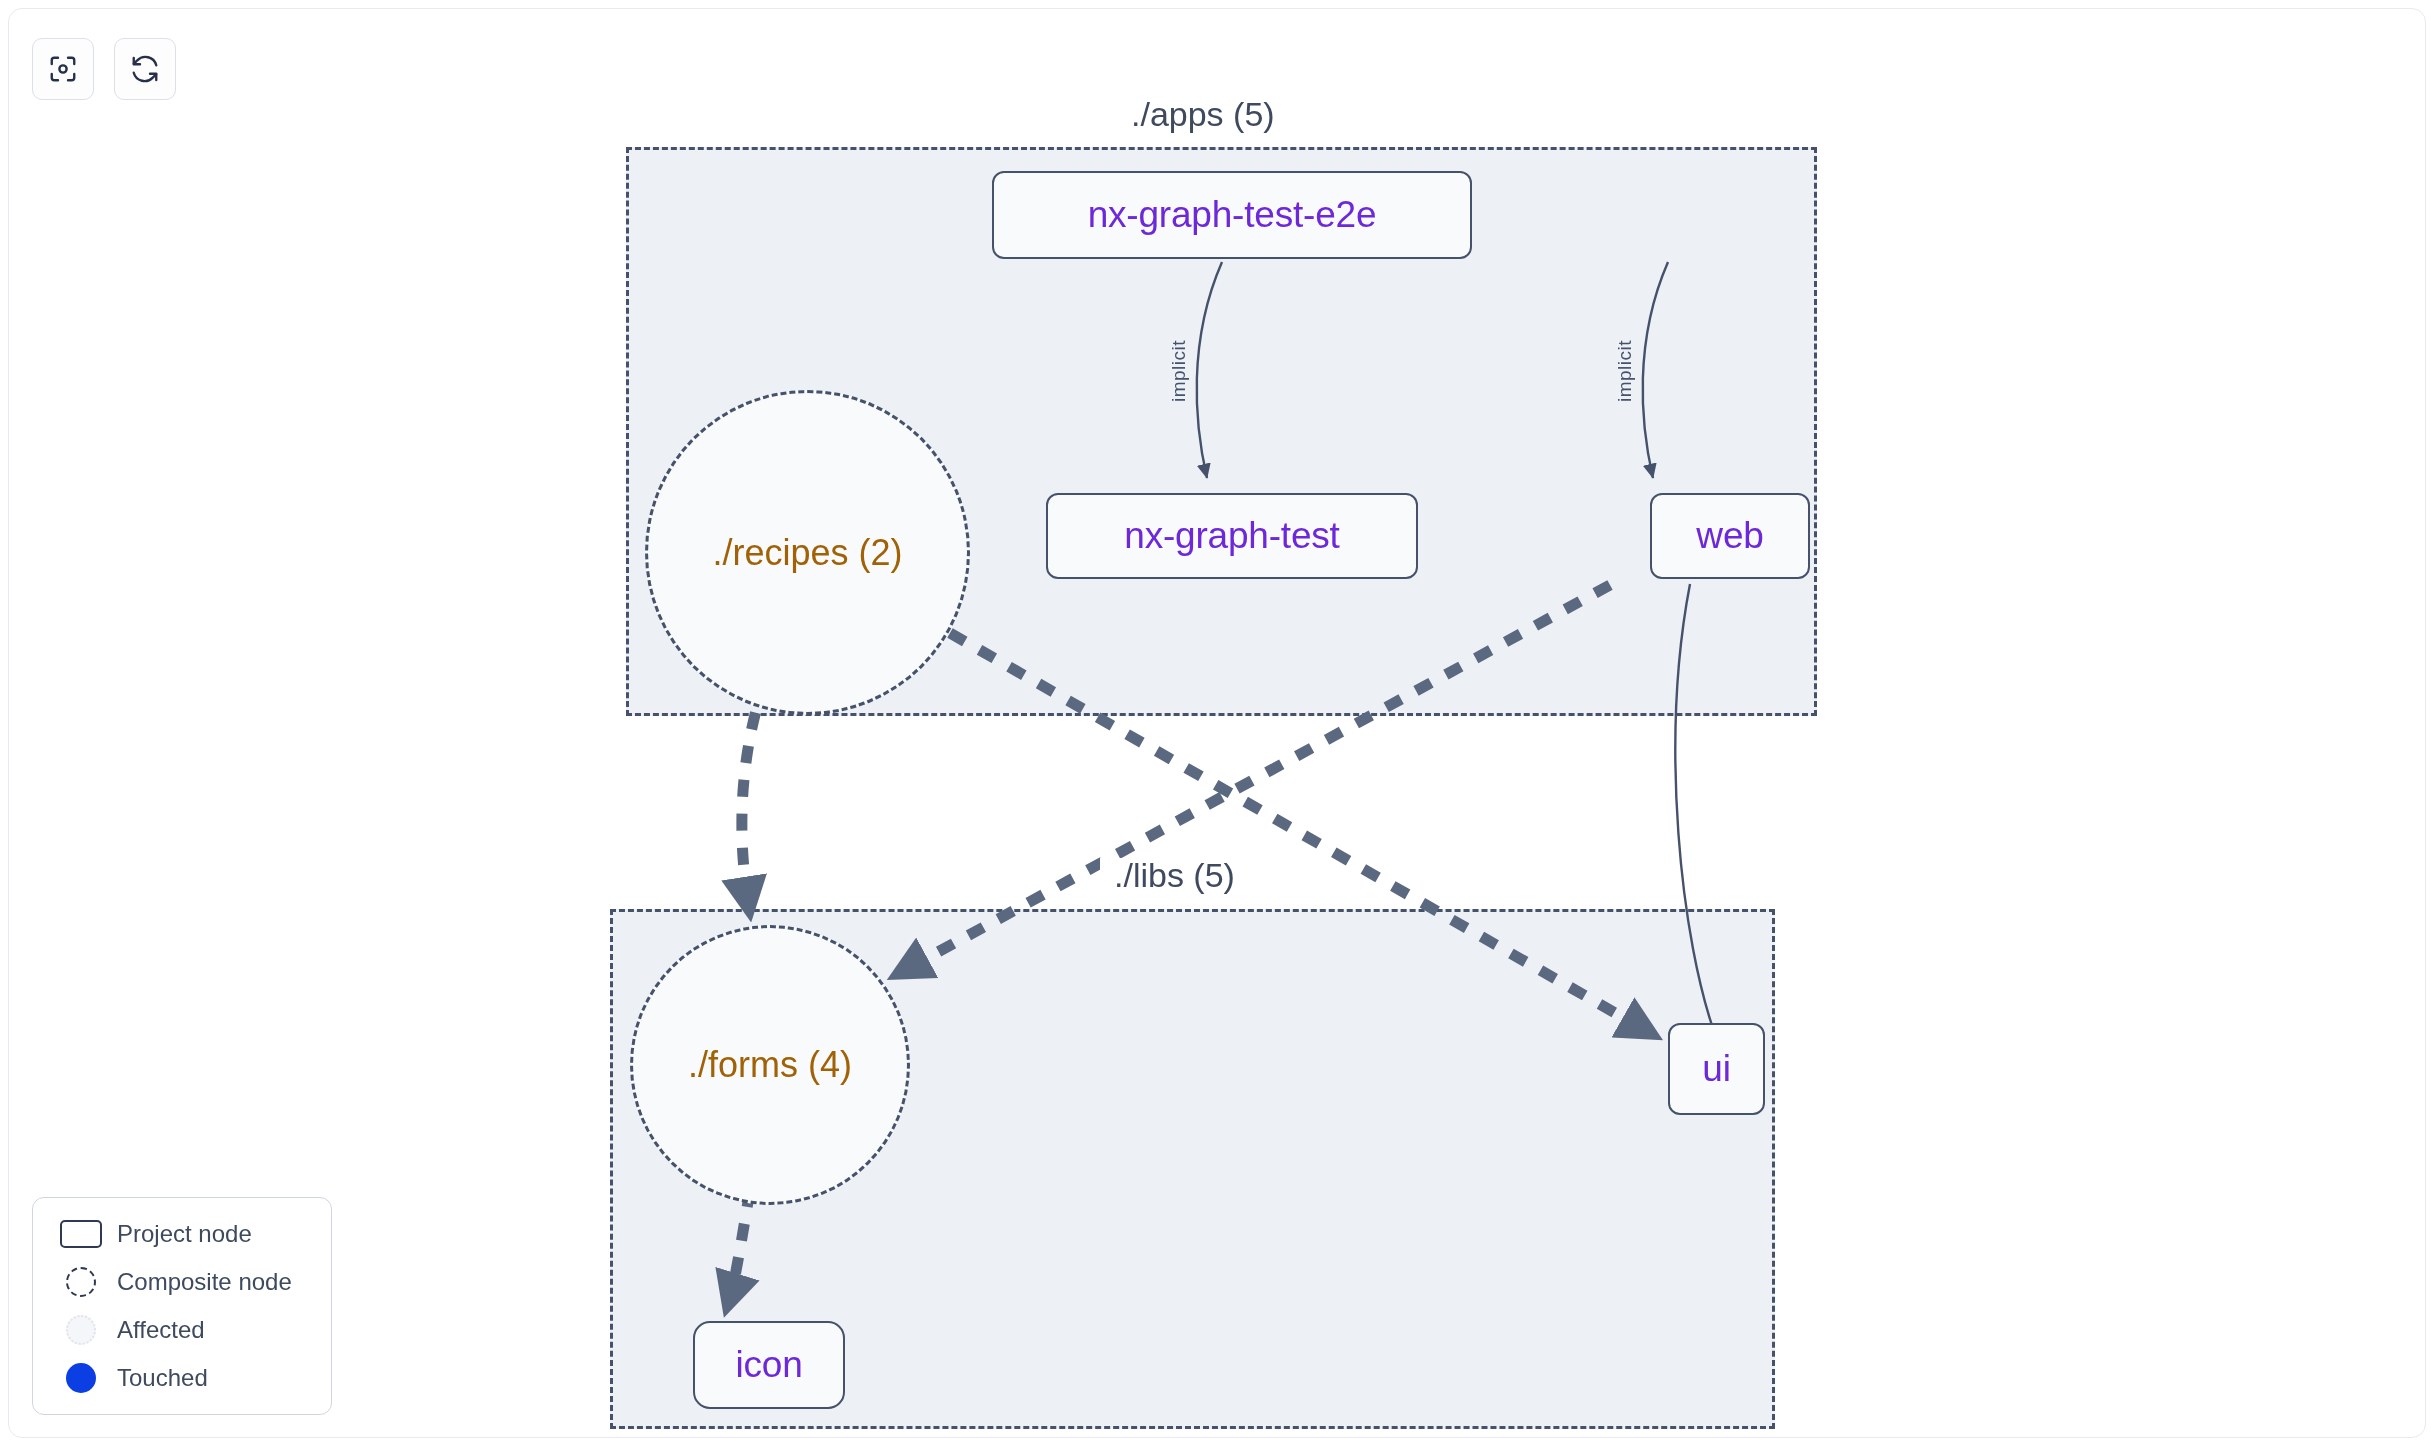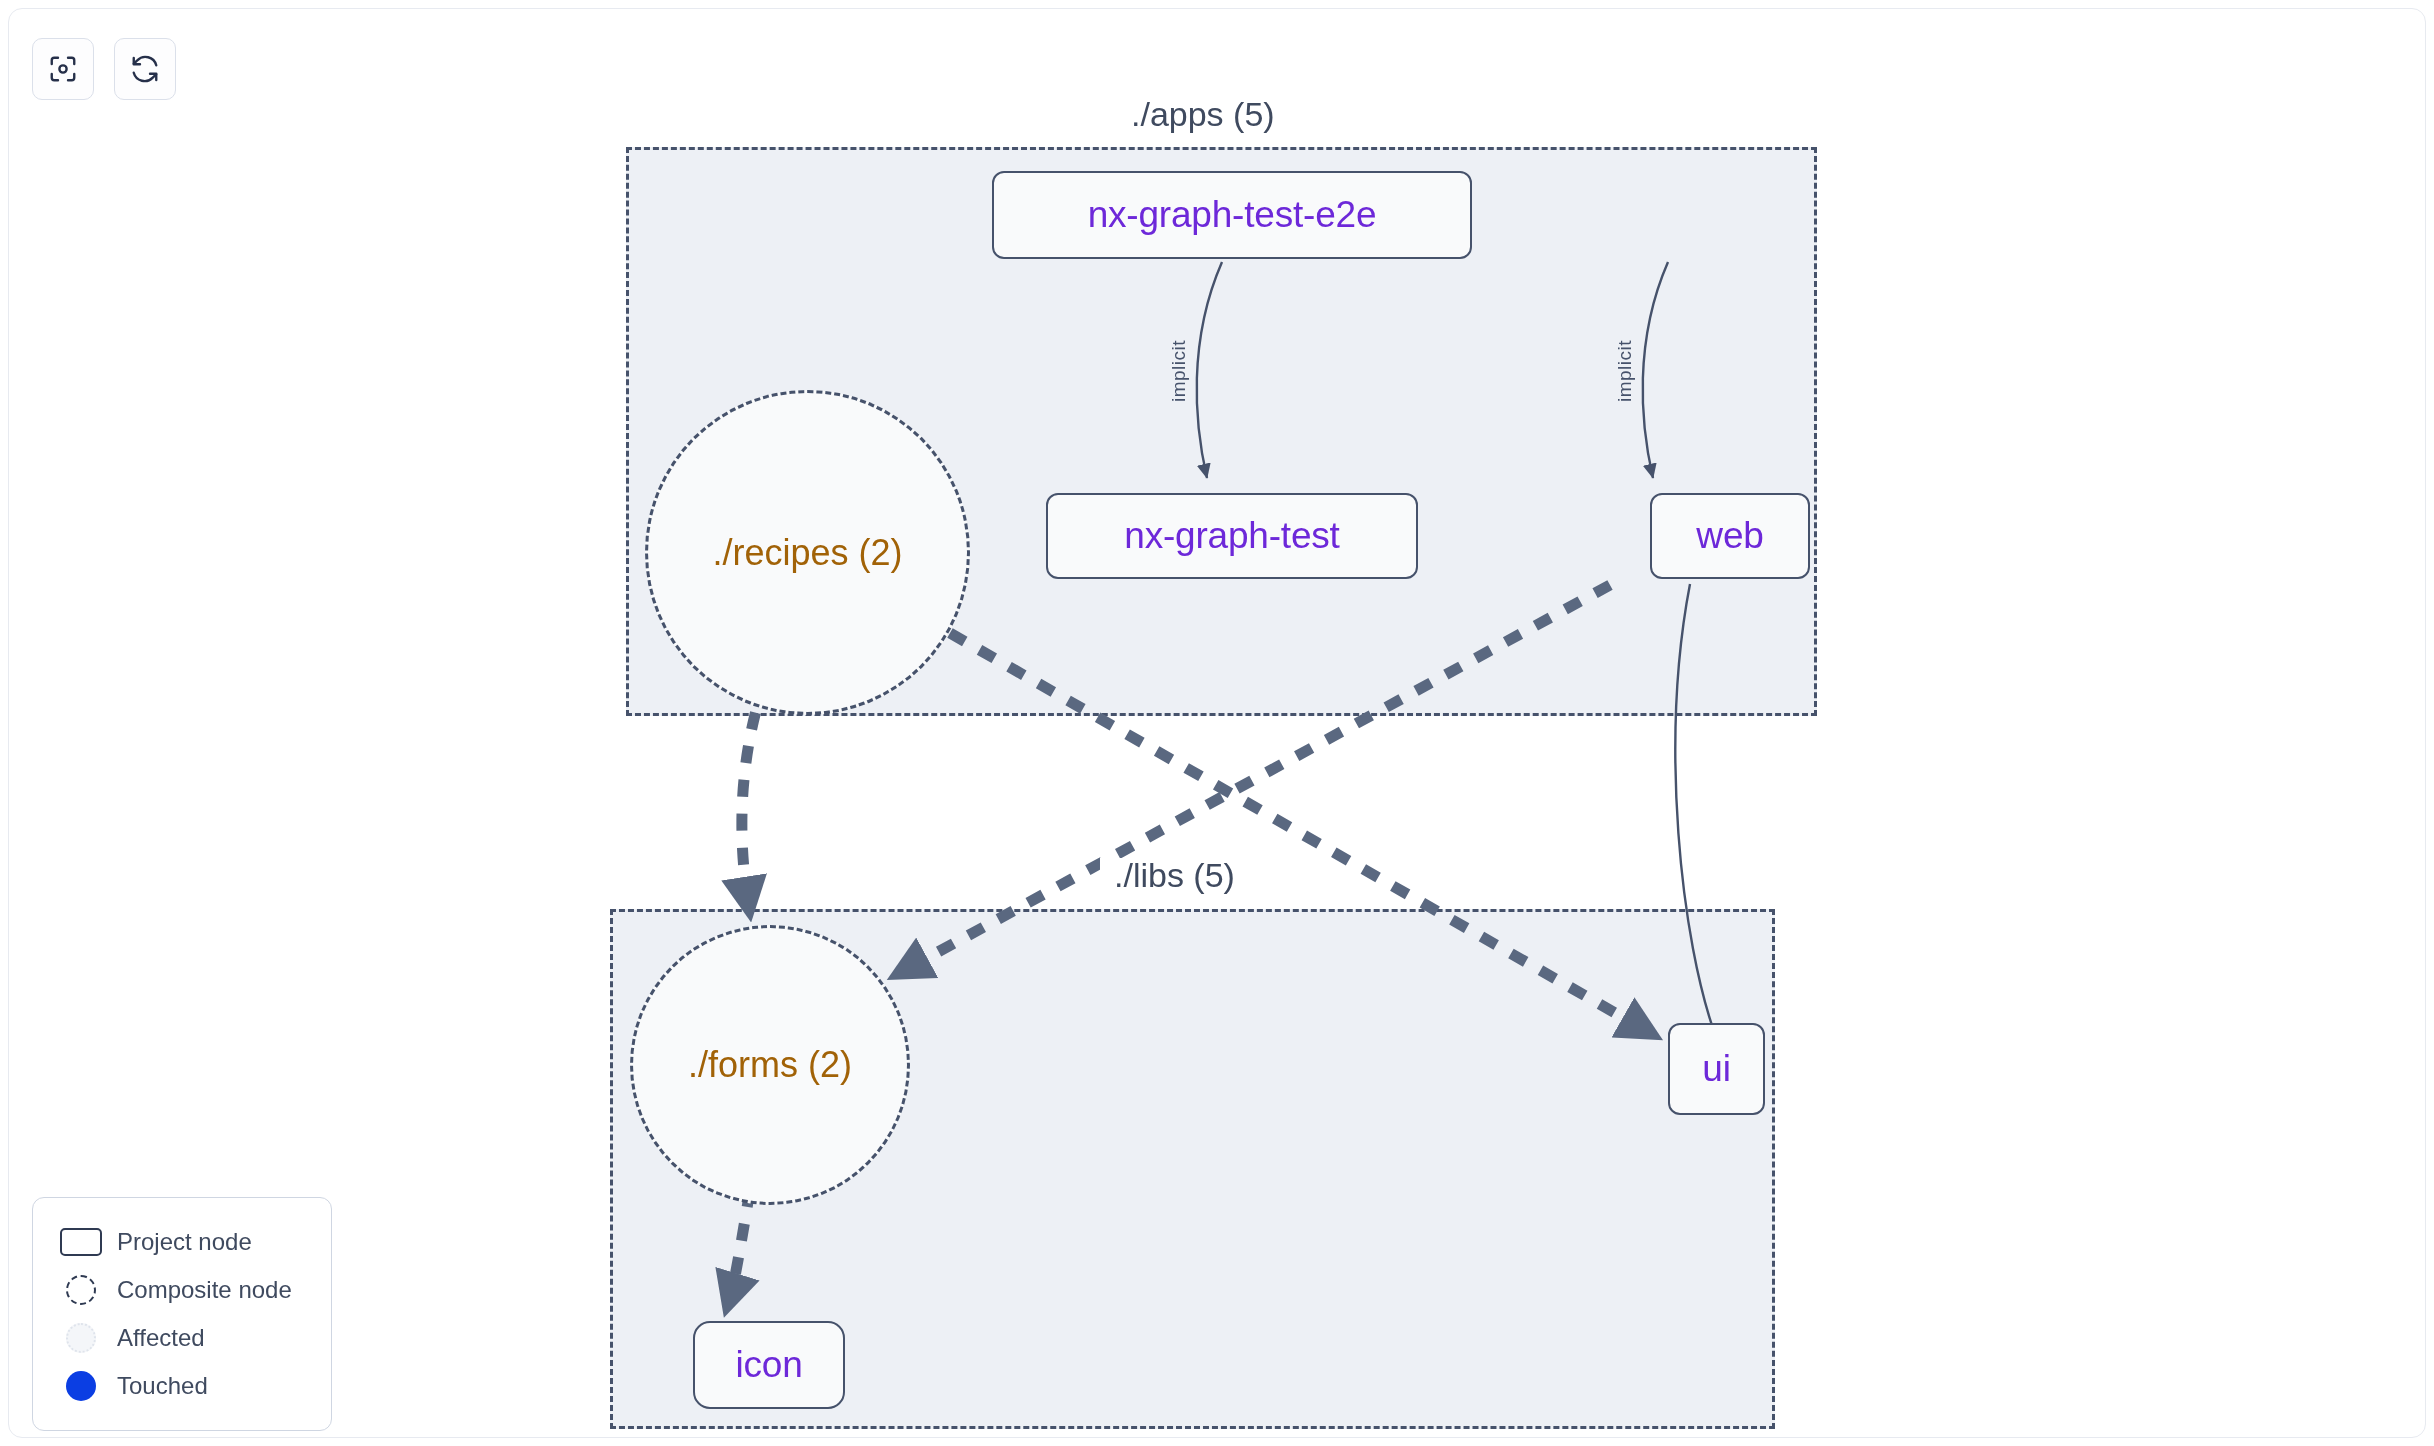--- a/index.html
+++ b/index.html
@@ -142,21 +142,21 @@
 
   
   .legend {
     position: absolute;
     left: 32px;
     top: 1197px;
     width: 300px;
     border: 1px solid #cfd6e2;
     border-radius: 12px;
     background: #ffffff;
-    padding: 20px 22px;
+    padding: 12px 22px;
     box-sizing: border-box;
     z-index: 45;
   }
   .legend-row {
     display: flex;
     align-items: center;
     height: 48px;
   }
   .legend-swatch {
     width: 52px;
@@ -263,21 +263,21 @@
     </svg>
 
     <div class="edge-label" style="left:1148px; top:320px; transform:rotate(-90deg);">implicit</div>
     <div class="edge-label" style="left:1594px; top:320px; transform:rotate(-90deg);">implicit</div>
 
     <div class="composite-node" style="left:645px; top:350px; width:325px; height:325px;">
       <span>./recipes (2)</span>
     </div>
 
     <div class="composite-node" style="left:630px; top:885px; width:280px; height:280px;">
-      <span>./forms (2)</span>
+      <span>./forms (4)</span>
     </div>
 
     <div class="project-node" style="left:992px; top:131px; width:480px; height:88px;">
       <span>nx-graph-test-e2e</span>
     </div>
 
 
     <div class="project-node" style="left:1046px; top:453px; width:372px; height:86px;">
       <span>nx-graph-test</span>
     </div>

